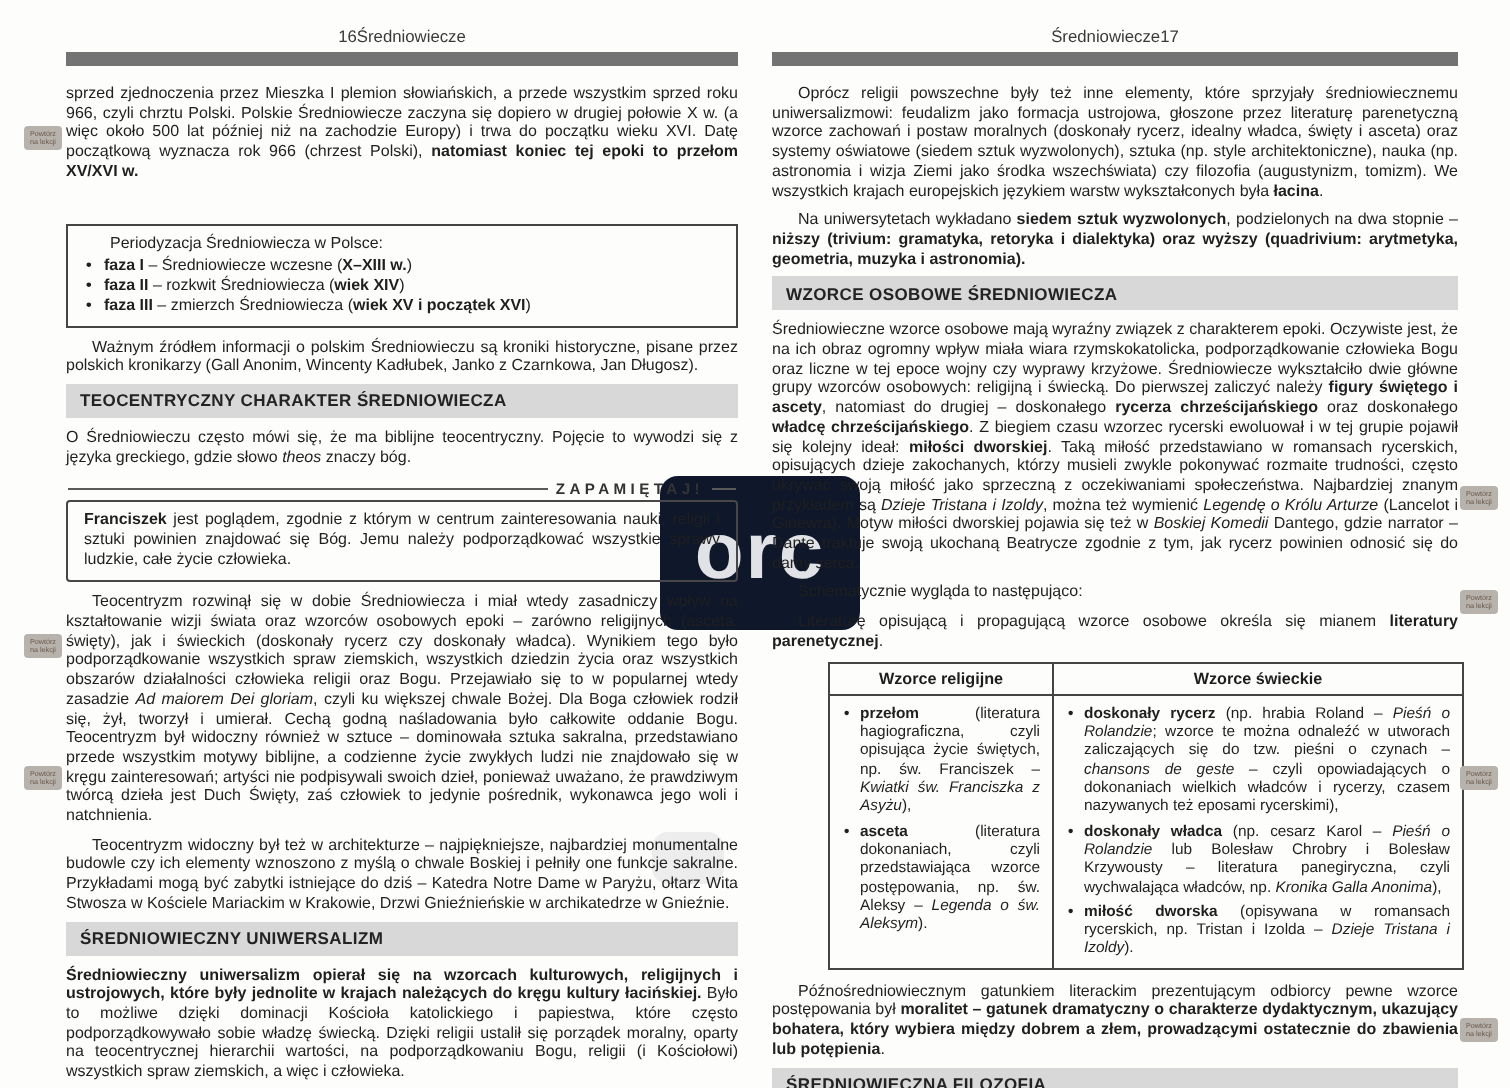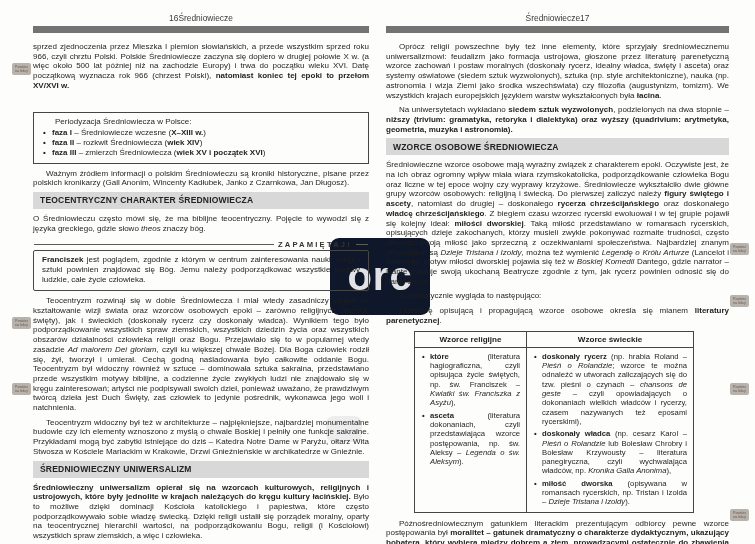--- a/index.html
+++ b/index.html
@@ -24,21 +24,21 @@
   .pbox .bullet{line-height:10px;}
   .remember{margin-top:6px;}
   .rem-row{display:flex;align-items:center;gap:4px;height:10px;margin:0 1px;}
   .rem-line{flex:1;border-top:1px solid #5a5a5a;}
   .rem-line.short{flex:0 0 12px;}
   .rem-label{font-size:7.6px;font-weight:bold;letter-spacing:2.2px;color:#333;}
   .rem-box{border:1px solid #474747;border-radius:2px;padding:4px 8px 5px;
     font-size:8px;line-height:10px;text-align:justify;margin-top:1px;}
   .blist{margin-top:2px;}
   .blist .bullet{margin-top:1.5px;margin-left:1px;}
-  .wztable{border-collapse:collapse;margin:5px 0 0 28px;width:280px;
+  .wztable{border-collapse:collapse;margin:5px 0 0 28px;width:318px;
     font-size:7.7px;line-height:9.3px;}
   .wztable th,.wztable td{border:1px solid #454545;}
   .wztable th{padding:3px 2px;font-size:8.1px;font-weight:bold;text-align:center;color:#1d1d1d;}
   .wztable td{vertical-align:top;padding:4px 6px 5px;text-align:justify;}
   .wztable td.col-rel{width:99px;}
   .wztable .bullet{font-size:7.7px;line-height:9.3px;margin-bottom:3px;padding-left:9px;}
   .wztable .bullet:last-child{margin-bottom:0;}
   .tab{position:absolute;width:19px;height:12px;background:#b7b3ac;border-radius:2px;
     color:#6a564b;font-size:3.6px;line-height:4.3px;text-align:center;
     display:flex;flex-direction:column;justify-content:center;z-index:6;}
@@ -120,21 +120,21 @@
     <table class="wztable">
       <thead>
         <tr>
           <th>Wzorce religijne</th>
           <th>Wzorce świeckie</th>
         </tr>
       </thead>
       <tbody>
         <tr>
           <td class="col-rel">
-            <div class="bullet"><span class="b">które</span><span> (literatura hagiograficzna, czyli opisująca życie świętych, np. św. Franciszek – </span><span class="i">Kwiatki św. Franciszka z Asyżu</span><span>),</span></div>
+            <div class="bullet"><span class="b">przełom</span><span> (literatura hagiograficzna, czyli opisująca życie świętych, np. św. Franciszek – </span><span class="i">Kwiatki św. Franciszka z Asyżu</span><span>),</span></div>
             <div class="bullet"><span class="b">asceta</span><span> (literatura dokonaniach, czyli przedstawiająca wzorce postępowania, np. św. Aleksy – </span><span class="i">Legenda o św. Aleksym</span><span>).</span></div>
           </td>
           <td>
             <div class="bullet"><span class="b">doskonały rycerz</span><span> (np. hrabia Roland – </span><span class="i">Pieśń o Rolandzie</span><span>; wzorce te można odnaleźć w utworach zaliczających się do tzw. pieśni o czynach – </span><span class="i">chansons de geste</span><span> – czyli opowiadających o dokonaniach wielkich władców i rycerzy, czasem nazywanych też eposami rycerskimi),</span></div>
             <div class="bullet"><span class="b">doskonały władca</span><span> (np. cesarz Karol – </span><span class="i">Pieśń o Rolandzie</span><span> lub Bolesław Chrobry i Bolesław Krzywousty – literatura panegiryczna, czyli wychwalająca władców, np. </span><span class="i">Kronika Galla Anonima</span><span>),</span></div>
             <div class="bullet"><span class="b">miłość dworska</span><span> (opisywana w romansach rycerskich, np. Tristan i Izolda – </span><span class="i">Dzieje Tristana i Izoldy</span><span>).</span></div>
           </td>
         </tr>
       </tbody>
     </table>

